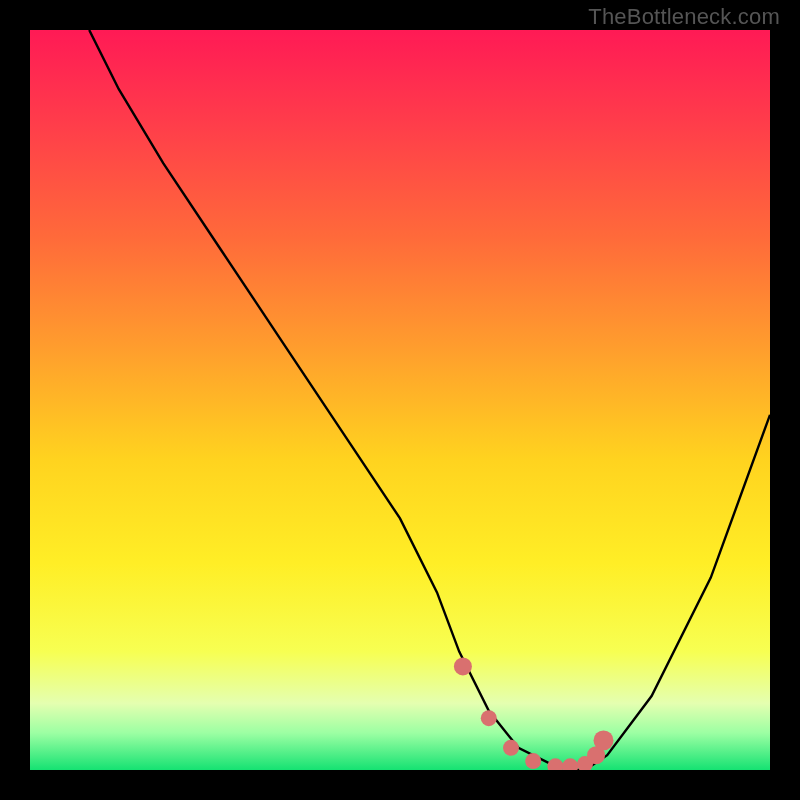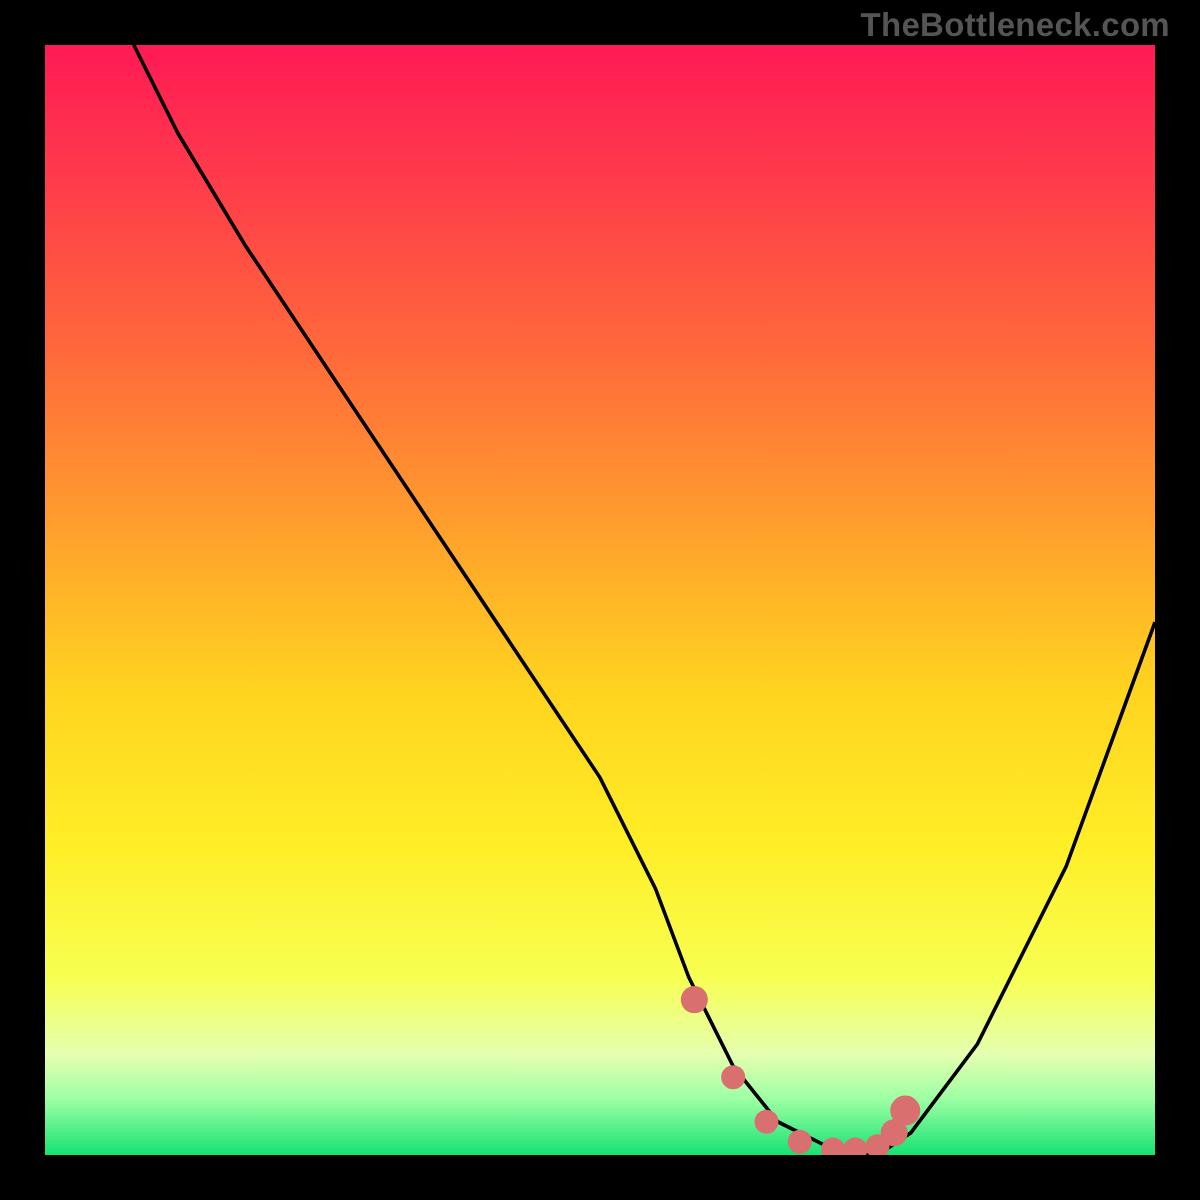--- a/index.html
+++ b/index.html
@@ -16,21 +16,21 @@
     width: 800px;
     height: 800px;
     background: #000;
   }
   .attribution {
     position: absolute;
     top: 4px;
     right: 20px;
     color: #555;
     font-size: 22px;
-    font-weight: bold;
+    font-weight: normal;
     letter-spacing: 0.2px;
     z-index: 5;
   }
   .plot-bg {
     position: absolute;
     left: 30px;
     top: 30px;
     width: 740px;
     height: 740px;
     background: linear-gradient(to bottom,

